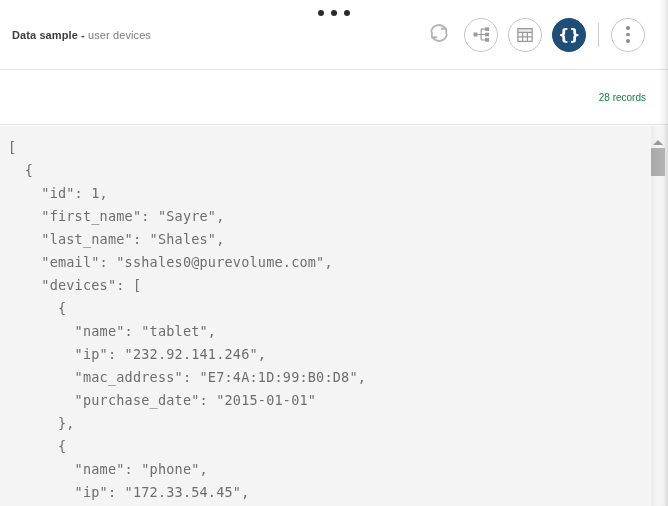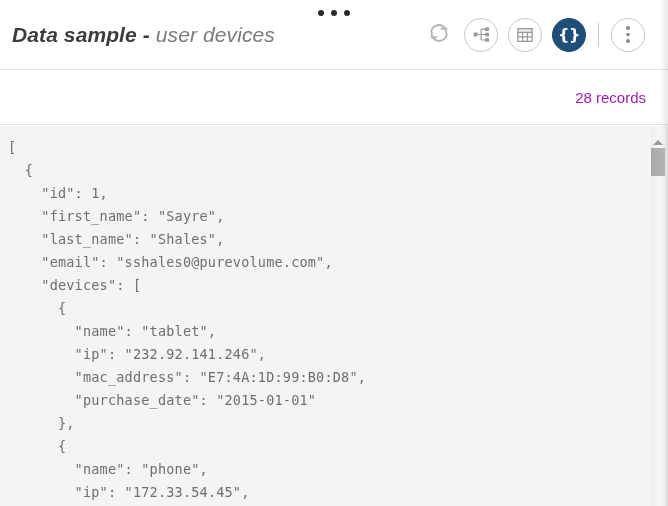--- a/index.html
+++ b/index.html
@@ -46,26 +46,25 @@
     width: 668px;
     height: 70px;
     display: flex;
     align-items: center;
     border-bottom: 1px solid #e2e2e2;
     background: #ffffff;
     padding: 0 18px 0 12px;
   }
 
   .title {
-    font-size: 21px;
+    font-size: 11px;
     color: #6f6f6f;
     white-space: nowrap;
     letter-spacing: 0.1px;
     flex: 0 0 auto;
-    font-style: italic;
   }
   .title .t-bold {
     font-weight: bold;
     color: #3c3c3c;
   }
   .title .t-dash {
     font-weight: bold;
     color: #3c3c3c;
   }
   .title .t-sub {
@@ -146,22 +145,22 @@
     width: 668px;
     height: 55px;
     background: #ffffff;
     border-bottom: 1px solid #e2e2e2;
     display: flex;
     align-items: center;
     justify-content: flex-end;
     padding-right: 22px;
   }
   .records-text {
-    font-size: 15px;
-    color: #a21caf;
+    font-size: 10px;
+    color: #15803d;
     margin-left: 24px;
   }
 
   
   .json-area {
     position: absolute;
     top: 126px; left: 0;
     width: 668px;
     height: 380px;
     background: #f4f4f4;

